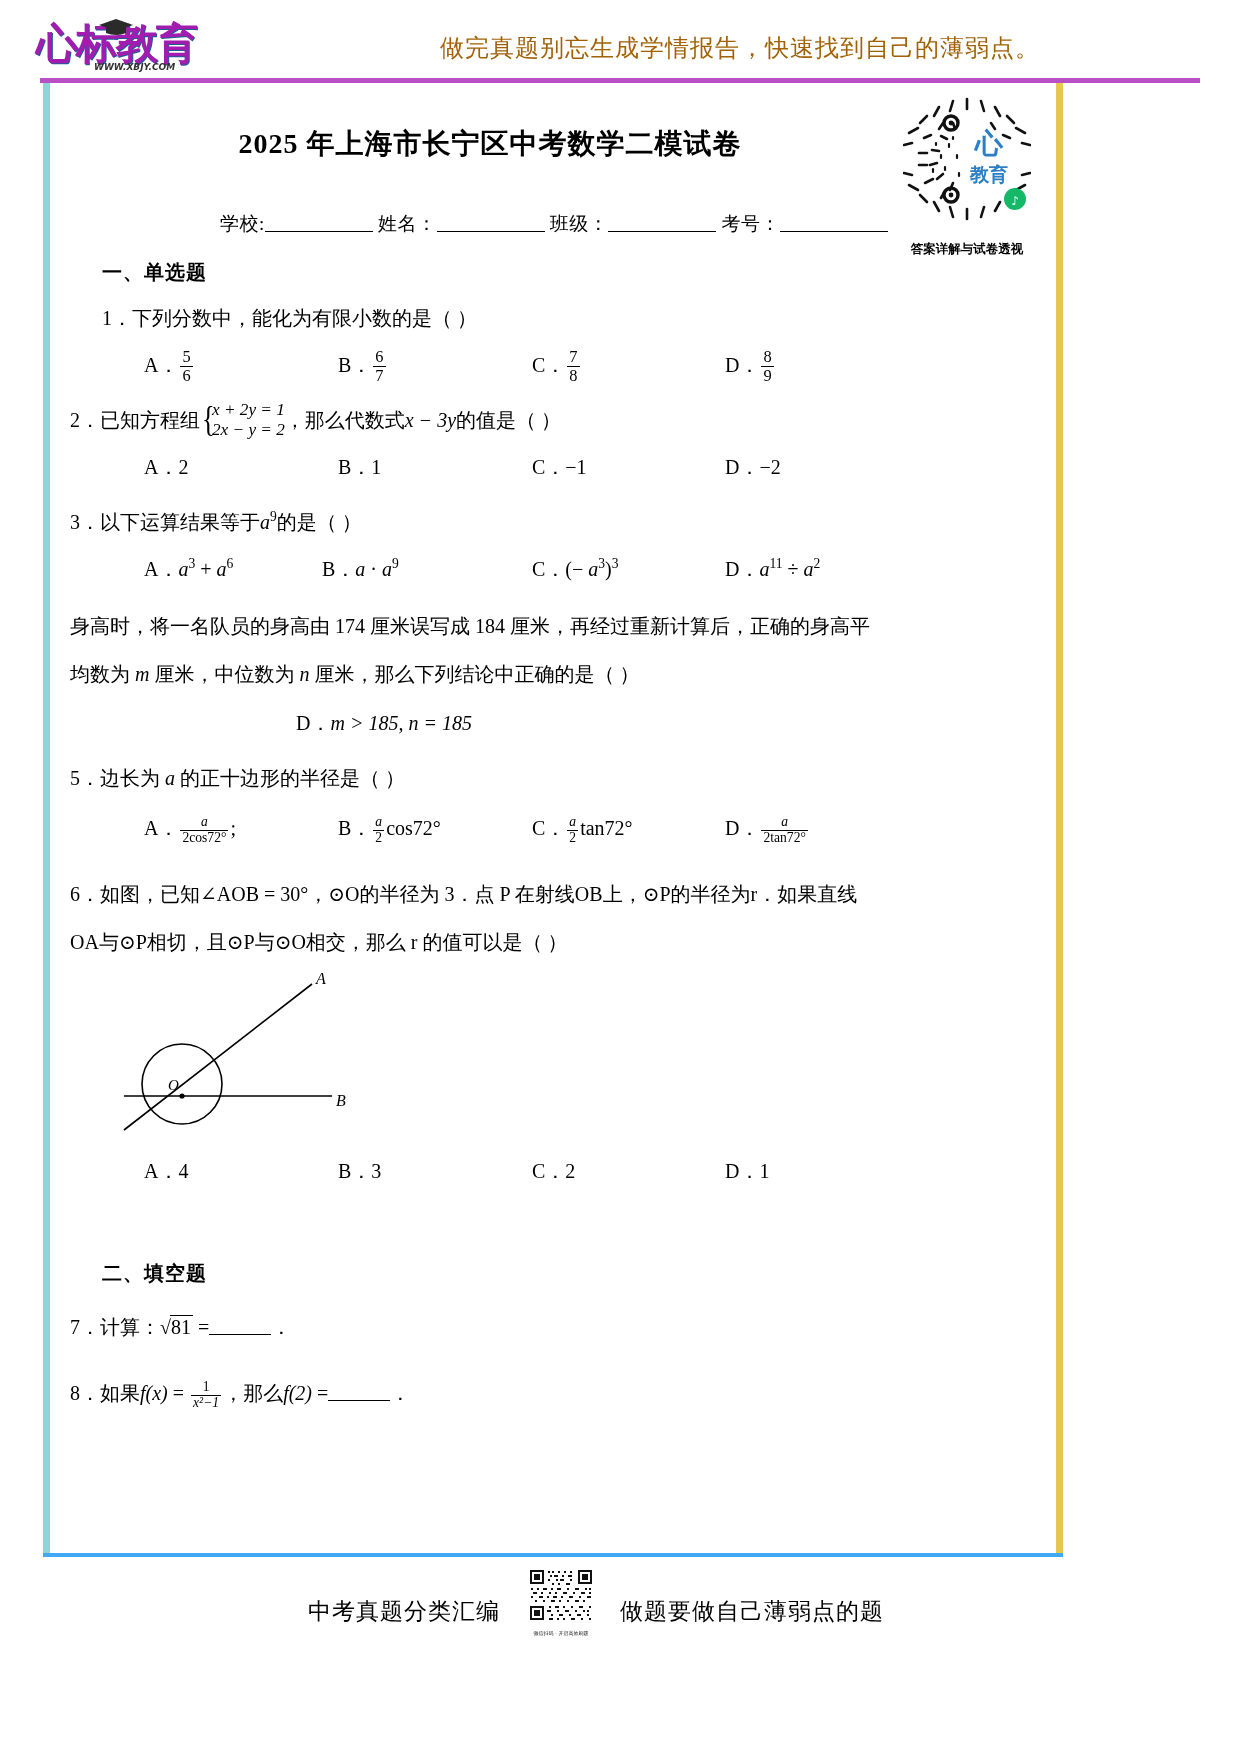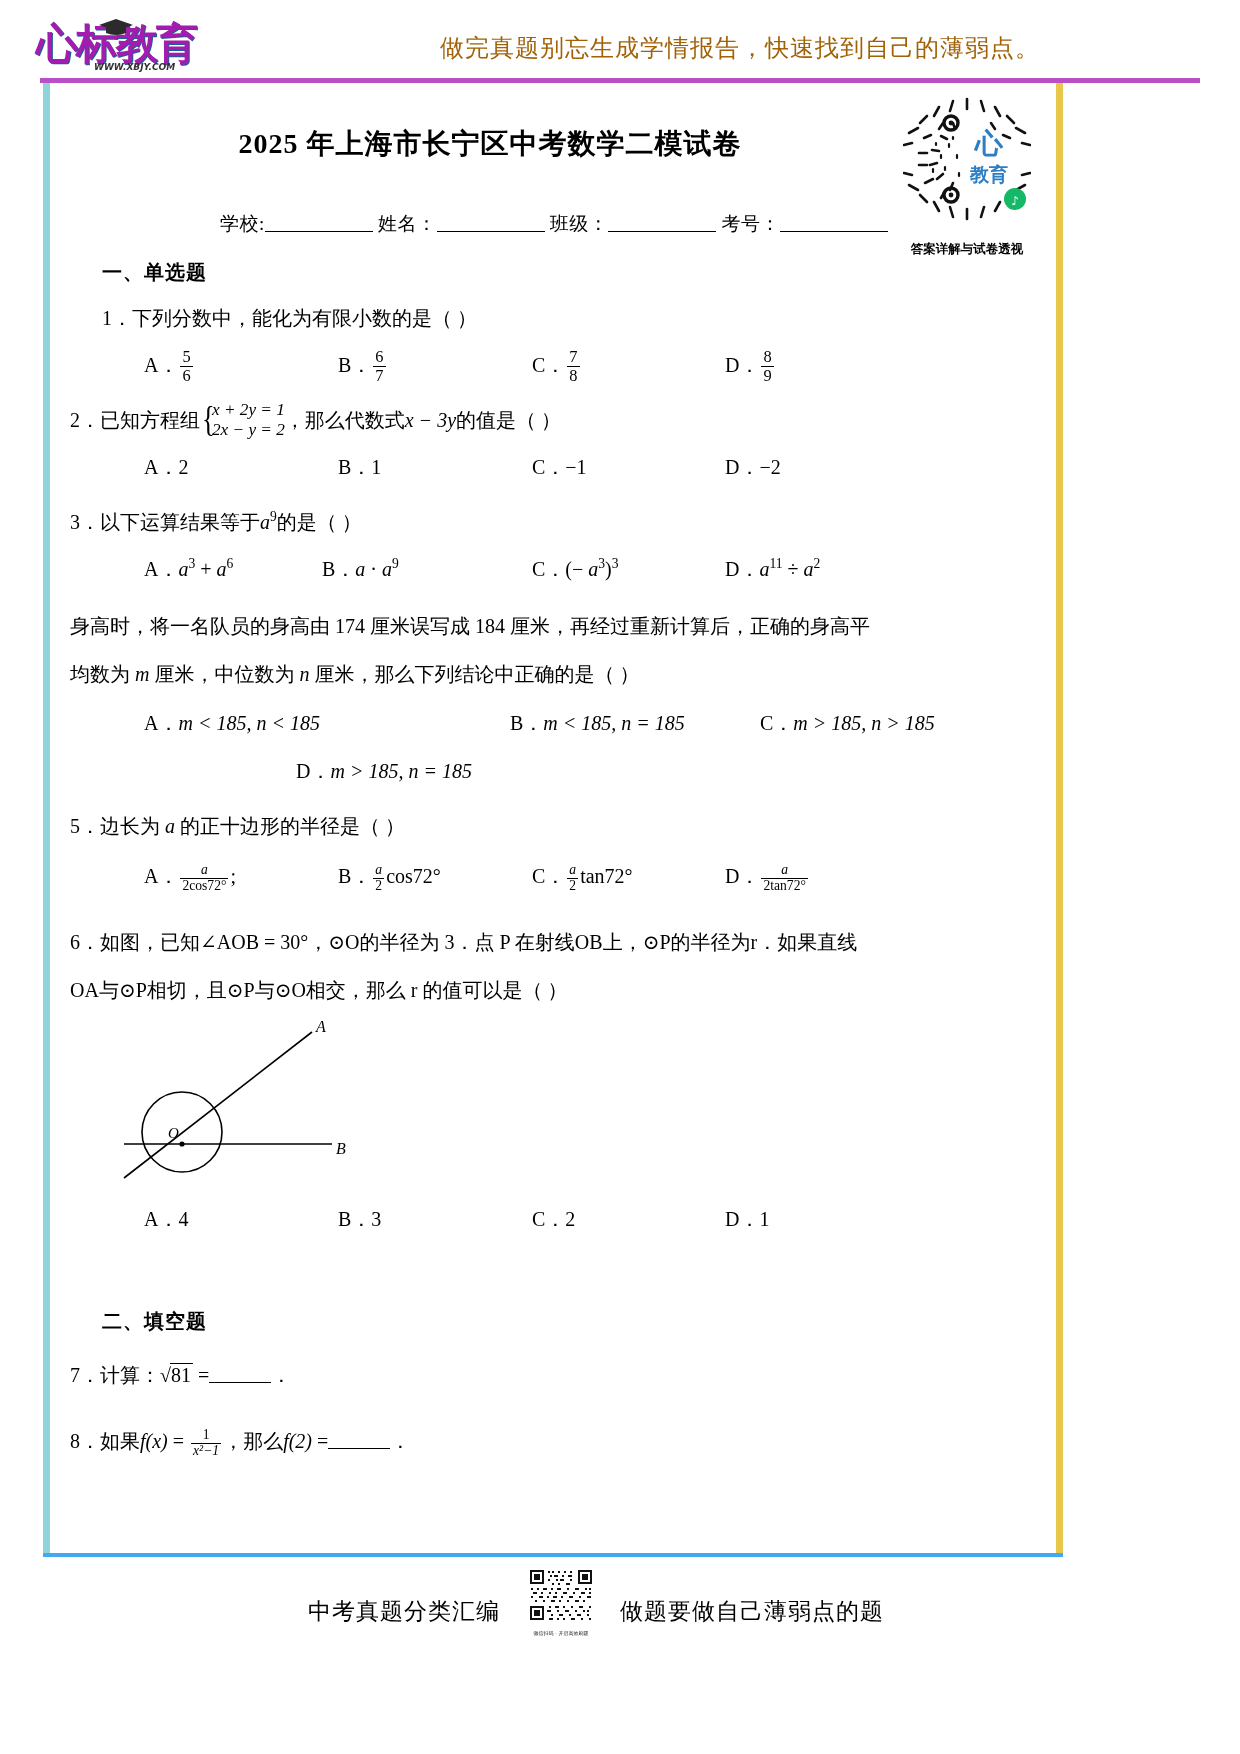--- a/index.html
+++ b/index.html
@@ -404,25 +404,20 @@
     <span class="opt" style="left:84px"><span>A．</span><span class="mi">a</span><sup>3</sup> + <span class="mi">a</span><sup>6</sup></span>
     <span class="opt" style="left:262px"><span>B．</span><span class="mi">a</span> · <span class="mi">a</span><sup>9</sup></span>
     <span class="opt" style="left:472px"><span>C．</span>(− <span class="mi">a</span><sup>3</sup>)<sup>3</sup></span>
     <span class="opt" style="left:665px"><span>D．</span><span class="mi">a</span><sup>11</sup> ÷ <span class="mi">a</span><sup>2</sup></span>
   </div>
 
   
   <div class="q" style="padding-left:10px;line-height:48px">
     <span class="stem" style="padding-left:0">身高时，将一名队员的身高由 174 厘米误写成 184 厘米，再经过重新计算后，正确的身高平</span>
     <span class="stem"><span>均数为 </span><span class="mi">m</span><span> 厘米，中位数为 </span><span class="mi">n</span><span> 厘米，那么下列结论中正确的是（ ）</span></span>
-  </div>
-  <div class="opts">
-    <span class="opt mi" style="left:84px"><span style="font-style:normal">A．</span><span>m &lt; 185, n &lt; 185</span></span>
-    <span class="opt mi" style="left:450px"><span style="font-style:normal">B．</span><span>m &lt; 185, n = 185</span></span>
-    <span class="opt mi" style="left:700px"><span style="font-style:normal">C．</span><span>m &gt; 185, n &gt; 185</span></span>
   </div>
   <div class="opts">
     <span class="opt mi" style="left:236px"><span style="font-style:normal">D．</span><span>m &gt; 185, n = 185</span></span>
   </div>
 
   
   <div class="q" style="padding-left:10px">
     <span class="stem"><span>5．</span><span>边长为 </span><span class="mi">a</span><span> 的正十边形的半径是（ ）</span></span>
   </div>
   <div class="opts tall">

